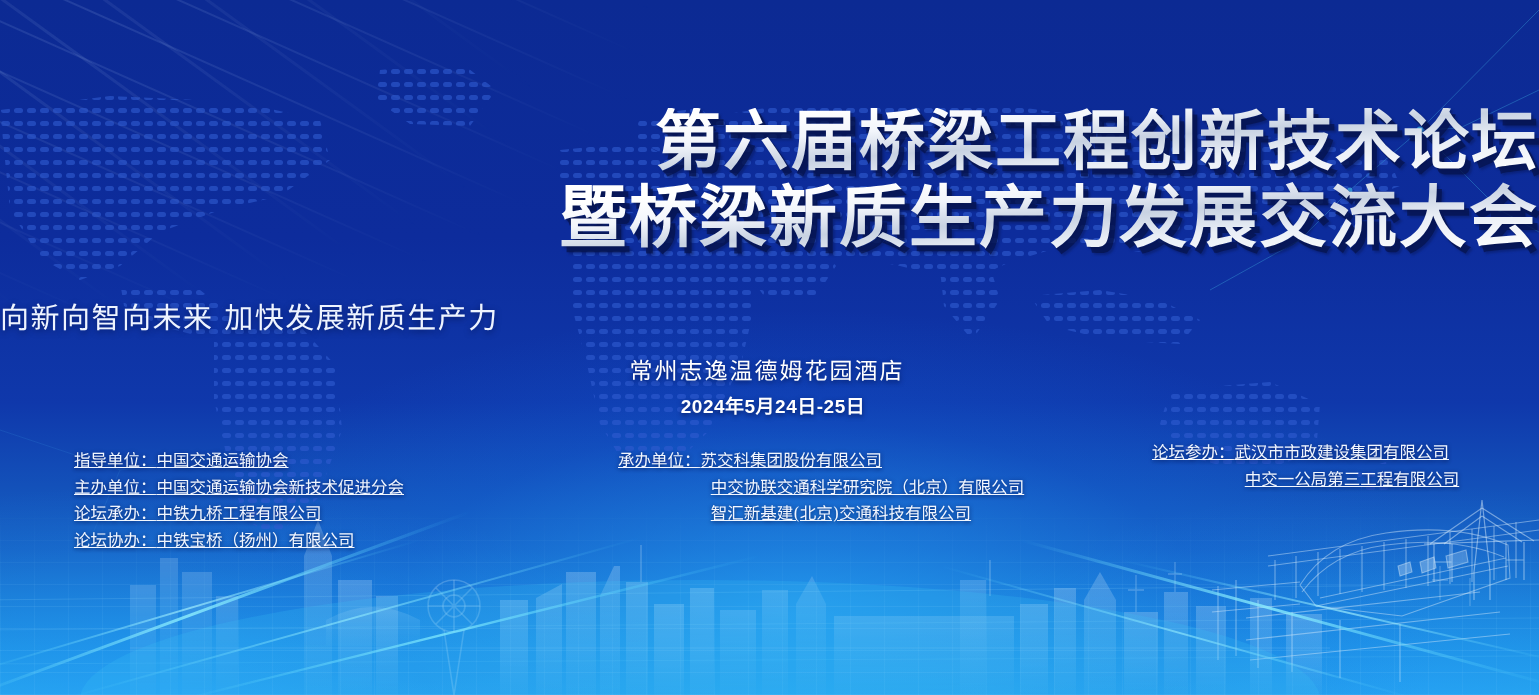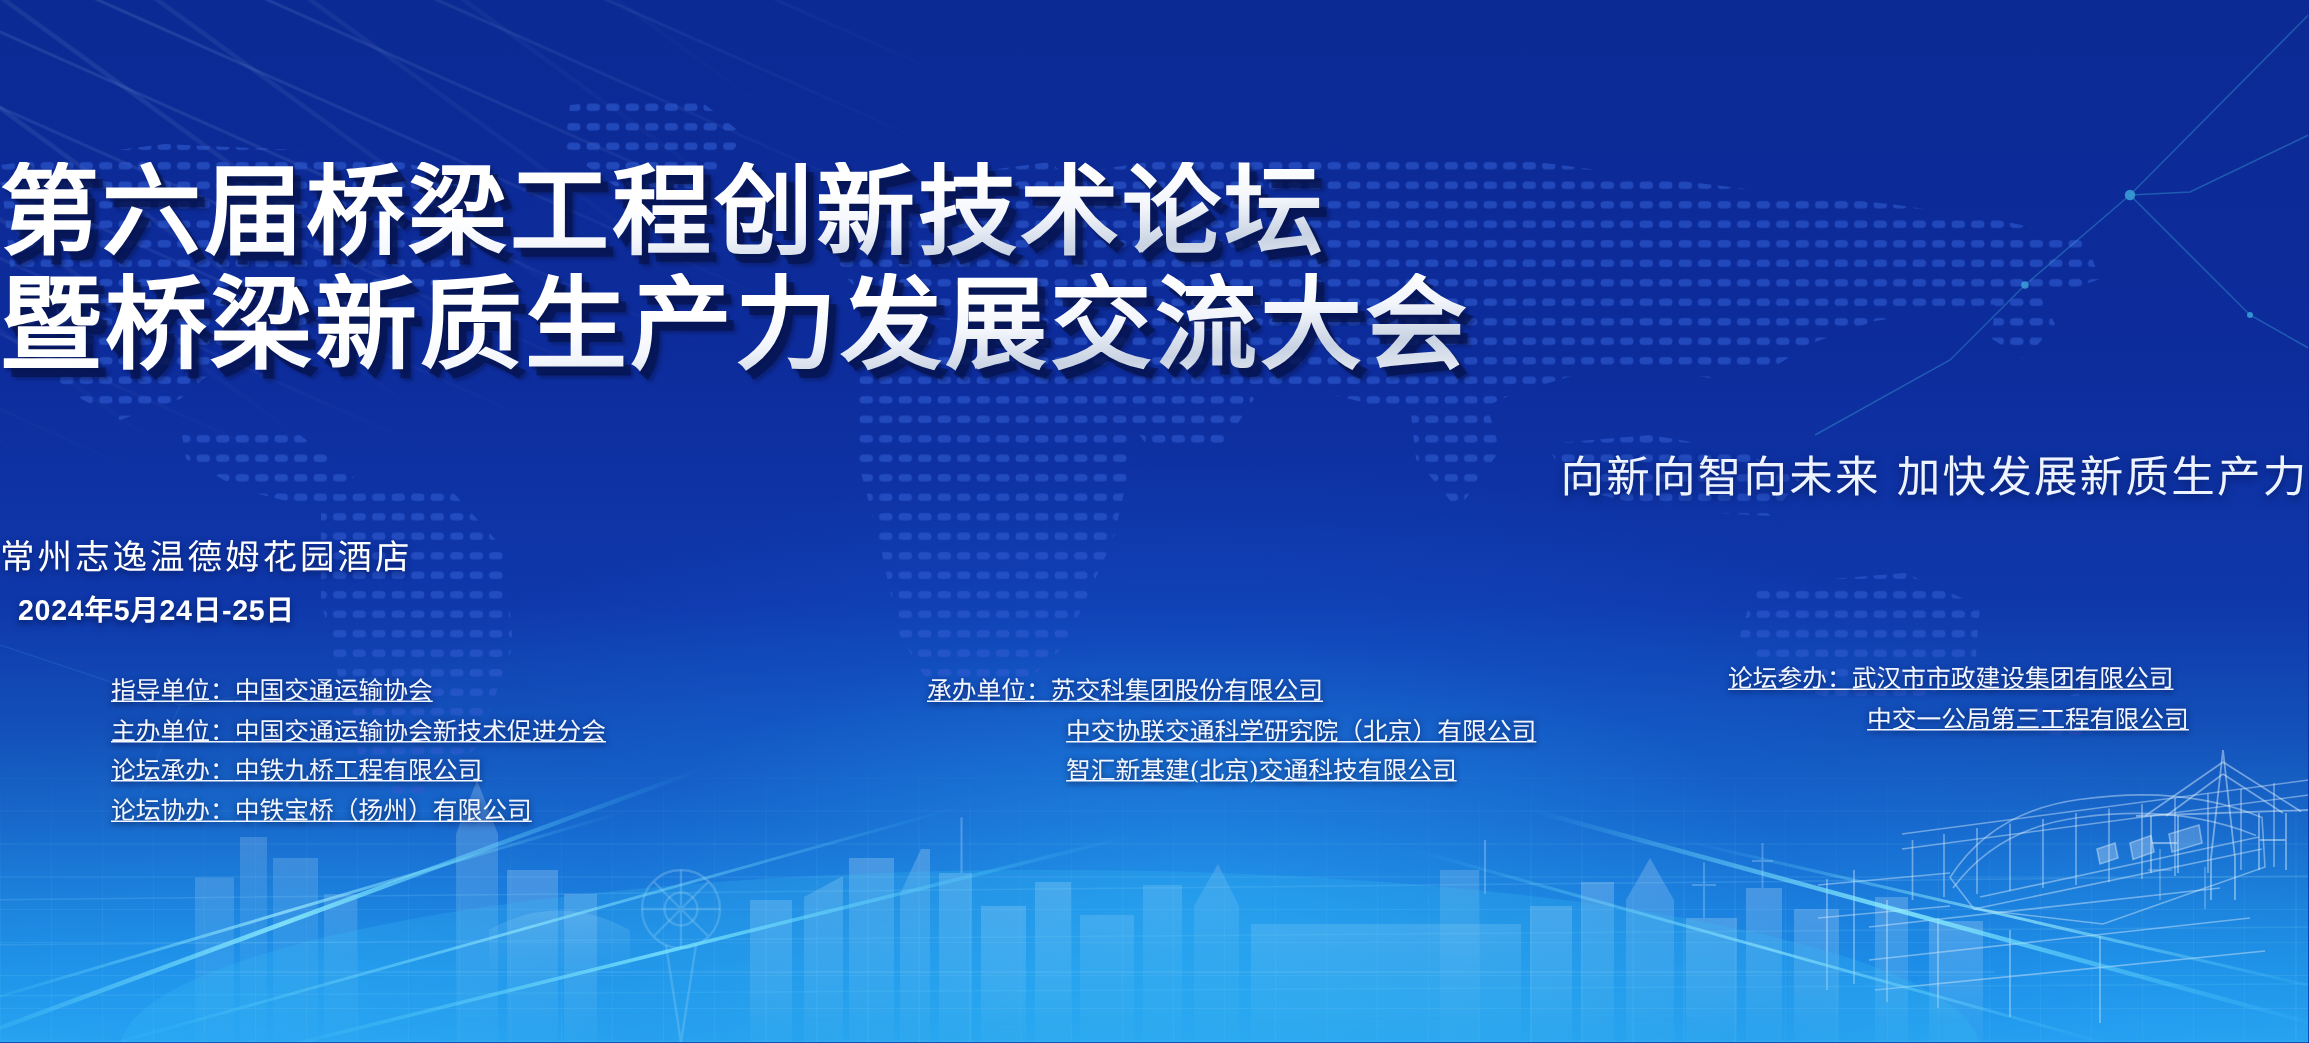--- a/index.html
+++ b/index.html
@@ -71,21 +71,21 @@
     -webkit-mask-image:linear-gradient(180deg, rgba(0,0,0,0) 72%, #000 88%, #000 100%);
             mask-image:linear-gradient(180deg, rgba(0,0,0,0) 72%, #000 88%, #000 100%);
   }
 
   
   #content { position:relative; width:100%; height:100%; }
 
   #title-block {
     position:absolute;
     top:108px; left:0; right:0;
-    text-align:left;
+    text-align:right;
   }
   .title-line {
     font-family:"DejaVu Serif", "Liberation Serif", serif;
     font-weight:700;
     font-size:66px;
     line-height:1.03;
     letter-spacing:2px;
     background:linear-gradient(176deg,
       #ffffff 0%, #ffffff 34%, #f2f5fb 48%,
       #c8d2e2 62%, #e9eef6 76%, #ffffff 100%);
@@ -95,33 +95,33 @@
             color:transparent;
     filter:drop-shadow(5px 6px 0px rgba(6,18,72,0.68))
            drop-shadow(2px 2px 1px rgba(6,18,72,0.55));
     white-space:nowrap;
   }
   .title-line.second { font-size:68px; margin-top:6px; }
 
   #subtitle {
     position:absolute;
     top:294px; left:0; right:0;
-    text-align:right;
+    text-align:left;
     font-family:"DejaVu Serif", "Liberation Serif", serif;
     font-size:29px;
     letter-spacing:1.5px;
     color:#eef4ff;
     text-shadow:0 2px 6px rgba(4,20,80,0.75);
     white-space:nowrap;
   }
 
   #venue-block {
     position:absolute;
     top:352px; left:0; right:5px;
-    text-align:left;
+    text-align:center;
     color:#ffffff;
   }
   #venue-name {
     font-family:"DejaVu Serif", "Liberation Serif", serif;
     font-size:23px;
     letter-spacing:2px;
     text-shadow:0 2px 5px rgba(4,20,80,0.8);
   }
   #venue-date {
     font-family:"Liberation Sans", "DejaVu Sans", sans-serif;

